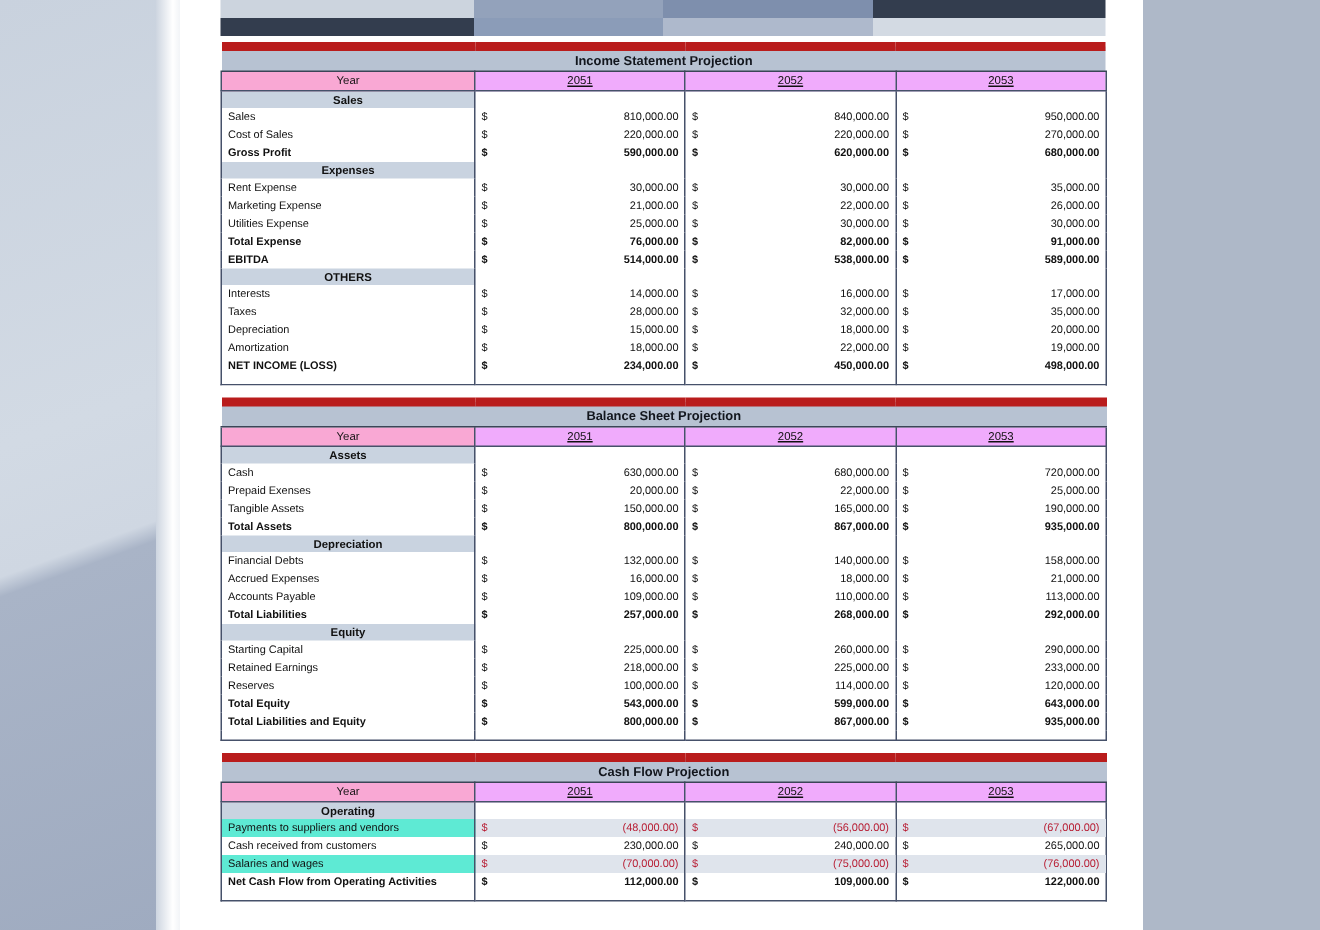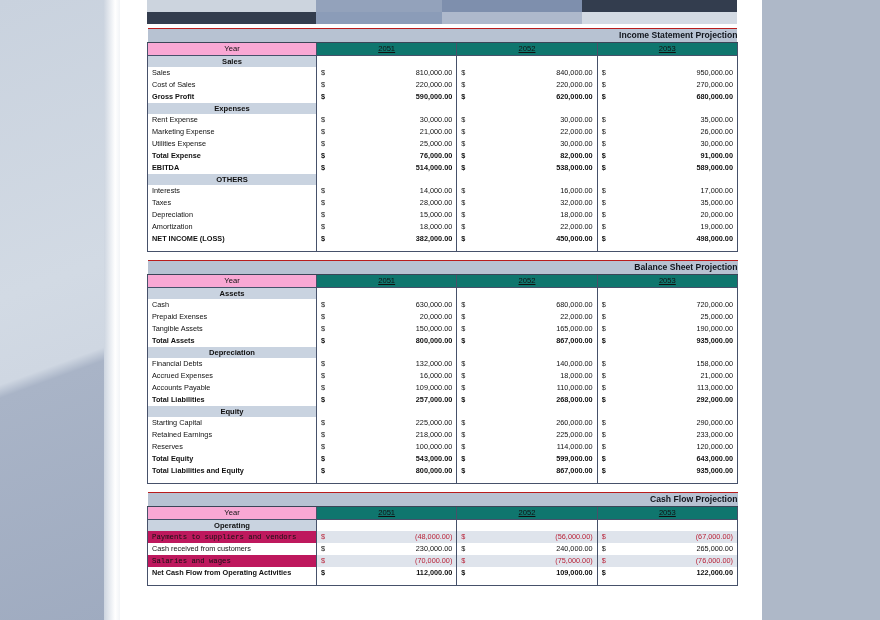--- a/index.html
+++ b/index.html
@@ -69,34 +69,34 @@
 
   
   table{ border-collapse:collapse; width:590px; table-layout:fixed; }
   col.c-label{width:169px;}
   col.c-val{width:140.33px;}
 
   td,th{ padding:0; margin:0; font-size:7.3px; color:#111; }
 
   tr.sec-title td{
     background:#b7c2d2;
-    border-top:1px solid #b91c1c;
+    border-top:6px solid #b91c1c;
     border-bottom:1px solid #3b4557;
-    text-align:right; font-weight:bold; font-size:8.6px;
+    text-align:center; font-weight:bold; font-size:8.6px;
     height:13px; line-height:13px; color:#12161d;
   }
 
   tr.yearrow td{
     height:12px; line-height:12px; text-align:center;
     border-left:1px solid #46516a; border-right:1px solid #46516a;
     border-bottom:1px solid #46516a; border-top:1px solid #46516a;
     font-size:7.6px;
   }
   tr.yearrow td.ylab{ background:#f9a8d4; }
-  tr.yearrow td.yval{ background:#0f766e; }
+  tr.yearrow td.yval{ background:#f0abfc; }
   tr.yearrow td.yval span{ text-decoration:underline; }
 
   tr.grouprow td{
     height:11px; line-height:11px; text-align:center; font-weight:bold;
     background:#c9d3e0; font-size:7.6px;
     border-left:1px solid #46516a; border-right:1px solid #46516a;
   }
   tr.grouprow td.gblank{ background:#ffffff; }
 
   tr.datarow td{ height:12px; line-height:12px; }
@@ -105,21 +105,21 @@
     white-space:nowrap;
   }
   tr.datarow td.num{
     border-right:1px solid #46516a;
     position:relative;
   }
   tr.datarow td.num .cur{ position:absolute; left:4px; top:0; }
   tr.datarow td.num .amt{ display:block; text-align:right; padding-right:4px; }
   tr.datarow.bold td{ font-weight:bold;margin-left:28px; }
   tr.datarow.shade td.num{ background:#dfe4ec; }
-  tr.datarow.shade td.lbl{ background:#be185d;font-family:Liberation Mono, monospace; }
+  tr.datarow.shade td.lbl{ background:#5eead4; }
   td.num.neg{ color:#b81f35; }
 
   tr.endrow td{ height:6px; border-left:1px solid #46516a; border-right:1px solid #46516a;
                 border-bottom:1px solid #46516a; }
   .blockgap{ height:8px; background:#ffffff; }
 </style>
 </head>
 <body>
 
 <div class="bg-right"></div>
@@ -358,21 +358,21 @@
             </td>
             <td class="num">
               <span class="cur">$</span>
               <span class="amt">19,000.00</span>
             </td>
           </tr>
           <tr class="datarow bold">
             <td class="lbl">NET INCOME (LOSS)</td>
             <td class="num">
               <span class="cur">$</span>
-              <span class="amt">382,000.00</span>
+              <span class="amt">234,000.00</span>
             </td>
             <td class="num">
               <span class="cur">$</span>
               <span class="amt">450,000.00</span>
             </td>
             <td class="num">
               <span class="cur">$</span>
               <span class="amt">498,000.00</span>
             </td>
           </tr>

